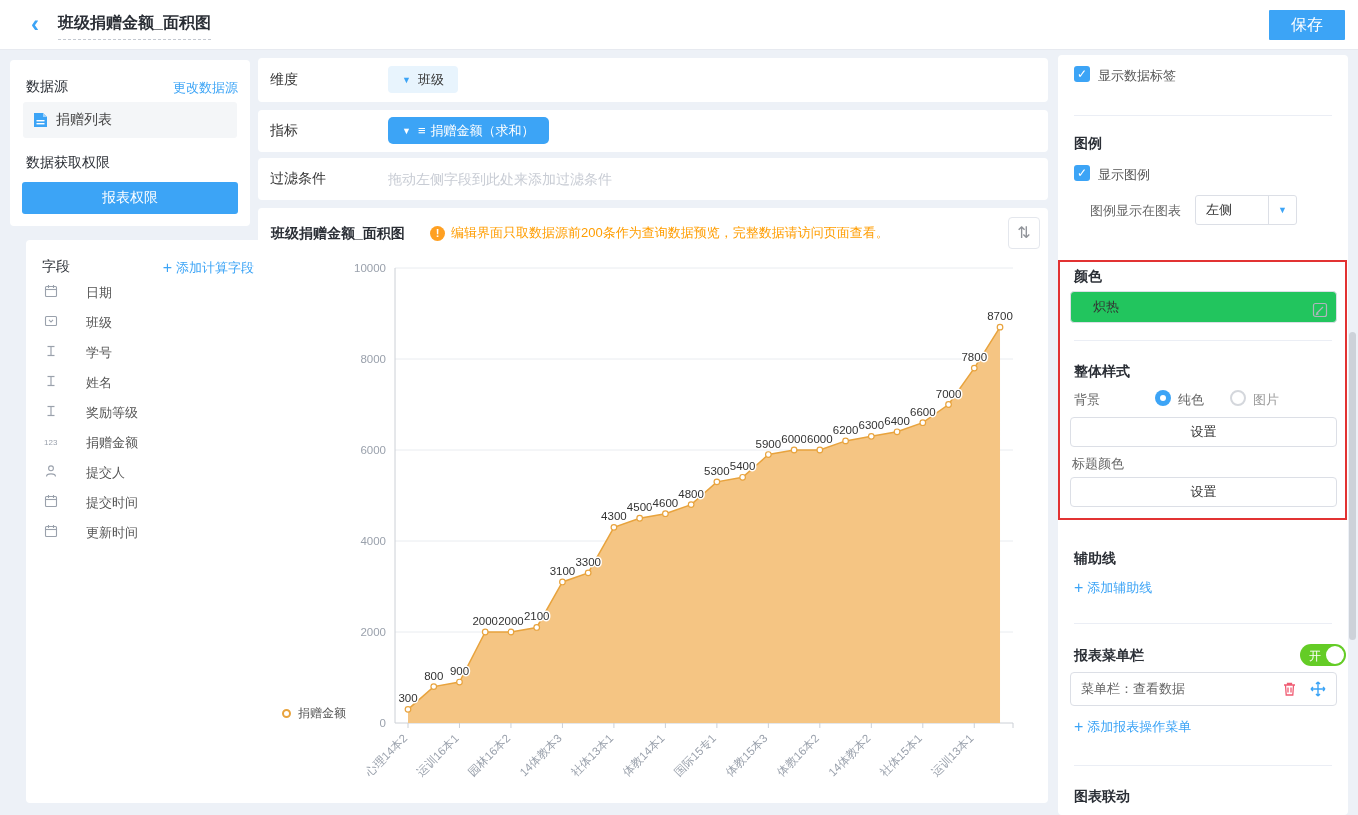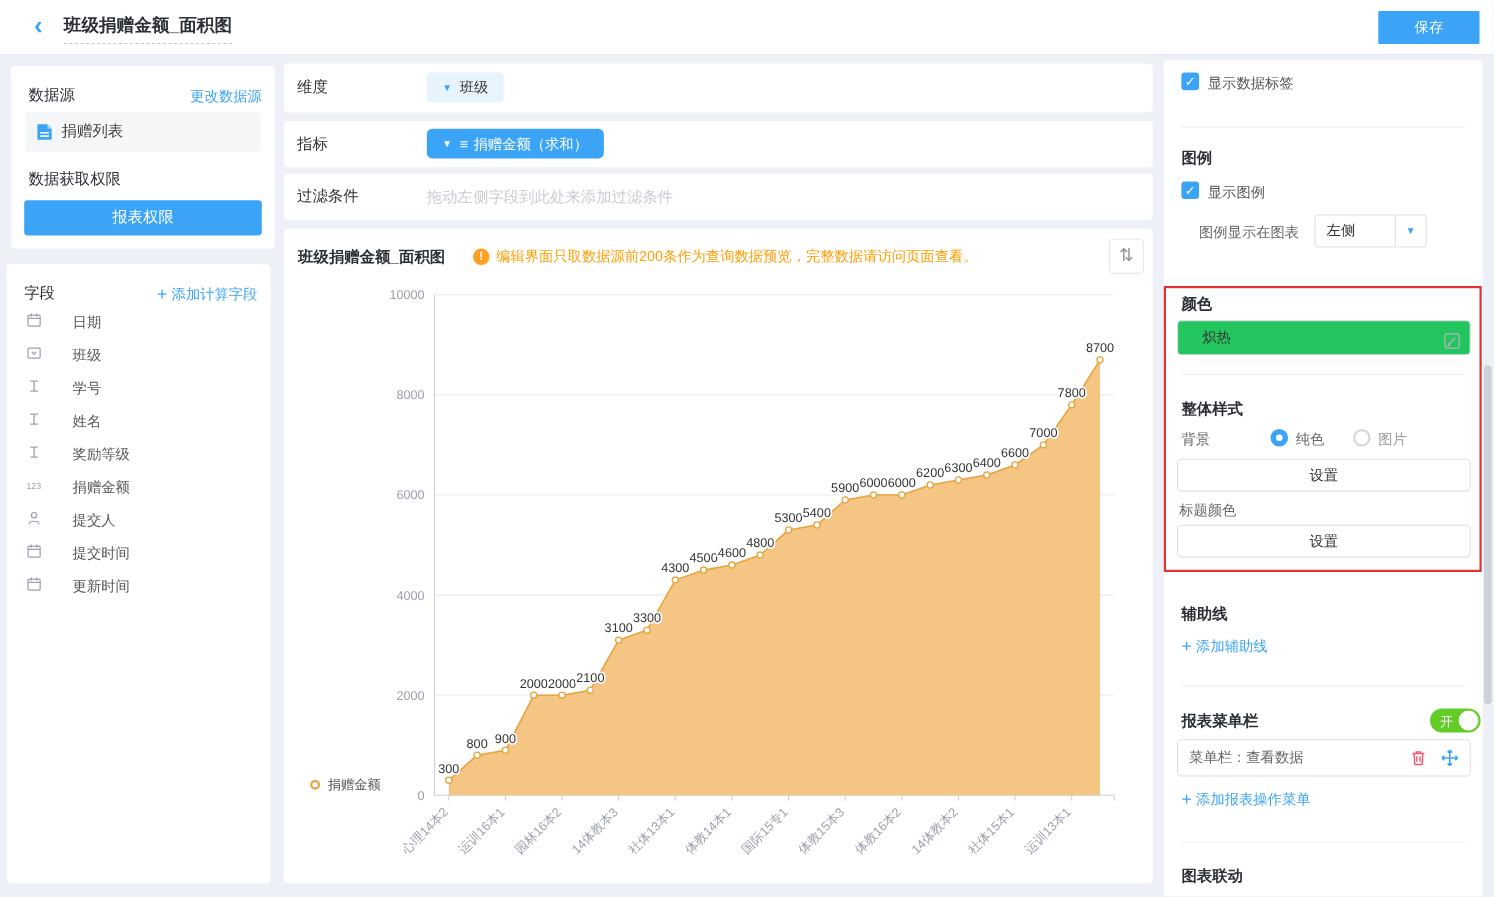--- a/index.html
+++ b/index.html
@@ -7,21 +7,21 @@
   body{position:relative;overflow:hidden;background:#edf1f7;font-family:"Liberation Sans",sans-serif;color:#333}
   .abs{position:absolute}
   .card{position:absolute;background:#fff;border-radius:4px}
   .h1{font-size:14px;font-weight:normal;color:#2b2f36}
   .link{color:#3ca4f6;font-size:13px;text-decoration:none;cursor:pointer}
   .plus{font-size:16px;margin-right:4px;vertical-align:-1px}
   
   .topbar{position:absolute;left:0;top:0;width:1358px;height:50px;background:#fff;border-bottom:1px solid #e7eaf0;z-index:6}
   .back{position:absolute;left:24px;top:8px;color:#3ca4f6;font-size:24px;font-weight:bold;width:22px;text-align:center;cursor:pointer;line-height:32px}
   .page-title{position:absolute;left:58px;top:13px;font-size:16px;font-weight:bold;color:#2b2f36;padding-bottom:5px;border-bottom:1px dashed #c3c8d0}
-  .save-btn{position:absolute;right:13px;top:10px;width:92px;height:30px;background:#3ca4f6;color:#fff;font-size:13px;border:none;border-radius:1px;cursor:pointer}
+  .save-btn{position:absolute;right:13px;top:10px;width:76px;height:30px;background:#3ca4f6;color:#fff;font-size:16px;border:none;border-radius:1px;cursor:pointer}
   .src-box{position:absolute;left:13px;top:42px;width:214px;height:36px;background:#f4f6f8;border-radius:3px;display:flex;align-items:center;padding:0 10px;font-size:14px;color:#444;cursor:pointer}
   .perm-btn{position:absolute;left:12px;top:122px;width:216px;height:32px;background:#3ca4f6;border:none;border-radius:3px;color:#fff;font-size:14px;cursor:pointer}
   .field-row{display:flex;align-items:flex-start;height:30px;padding-left:8px;font-size:13px;color:#555;cursor:grab}
   .field-row .fi{width:18px;height:14px;margin-right:24px;display:inline-flex;align-items:center;color:#9aa1ac}
   
   .cfg-label{position:absolute;left:12px;top:13px;font-size:14px;color:#333}
   .tag-dim{position:absolute;left:130px;top:8px;height:27px;background:#e8f4fd;border-radius:4px;display:flex;align-items:center;padding:0 14px;font-size:13px;color:#333;cursor:pointer}
   .tag-dim .arr{color:#3ca4f6;font-size:9px;margin-right:7px}
   .tag-met{position:absolute;left:130px;top:7px;height:27px;background:#3ca4f6;border-radius:5px;display:flex;align-items:center;padding:0 14px;font-size:13px;color:#fff;cursor:pointer}
   .tag-met .arr{color:#fff;font-size:9px;margin-right:7px}
@@ -81,21 +81,21 @@
           <rect x="3.5" y="8" width="8" height="1.4" fill="#fff"></rect>
           <rect x="3.5" y="11" width="8" height="1.4" fill="#fff"></rect>
         </svg>
     </span>
     <span>捐赠列表</span>
   </div>
   <span class="h1 abs" style="left:16px;top:94px">数据获取权限</span>
   <button class="perm-btn">报表权限</button>
 </div>
 
-<div class="card" style="left:6px;top:240px;width:240px;height:563px">
+<div class="card" style="left:26px;top:240px;width:240px;height:563px">
   <span class="h1 abs" style="left:16px;top:18px">字段</span>
   <a class="link abs" style="right:12px;top:19px"><span class="plus">+</span><span>添加计算字段</span></a>
   <div class="abs" style="left:10px;top:44px;width:220px" id="fields-list">
       <div class="field-row">
         <span class="fi">
           <svg width="14" height="14" viewBox="0 0 14 14" fill="none" stroke="#9aa1ac" stroke-width="1.1">
             <rect x="1.5" y="2.5" width="11" height="10" rx="1"></rect>
             <line x1="1.5" y1="5.5" x2="12.5" y2="5.5"></line>
             <line x1="4.5" y1="1" x2="4.5" y2="4"></line>
             <line x1="9.5" y1="1" x2="9.5" y2="4"></line>

